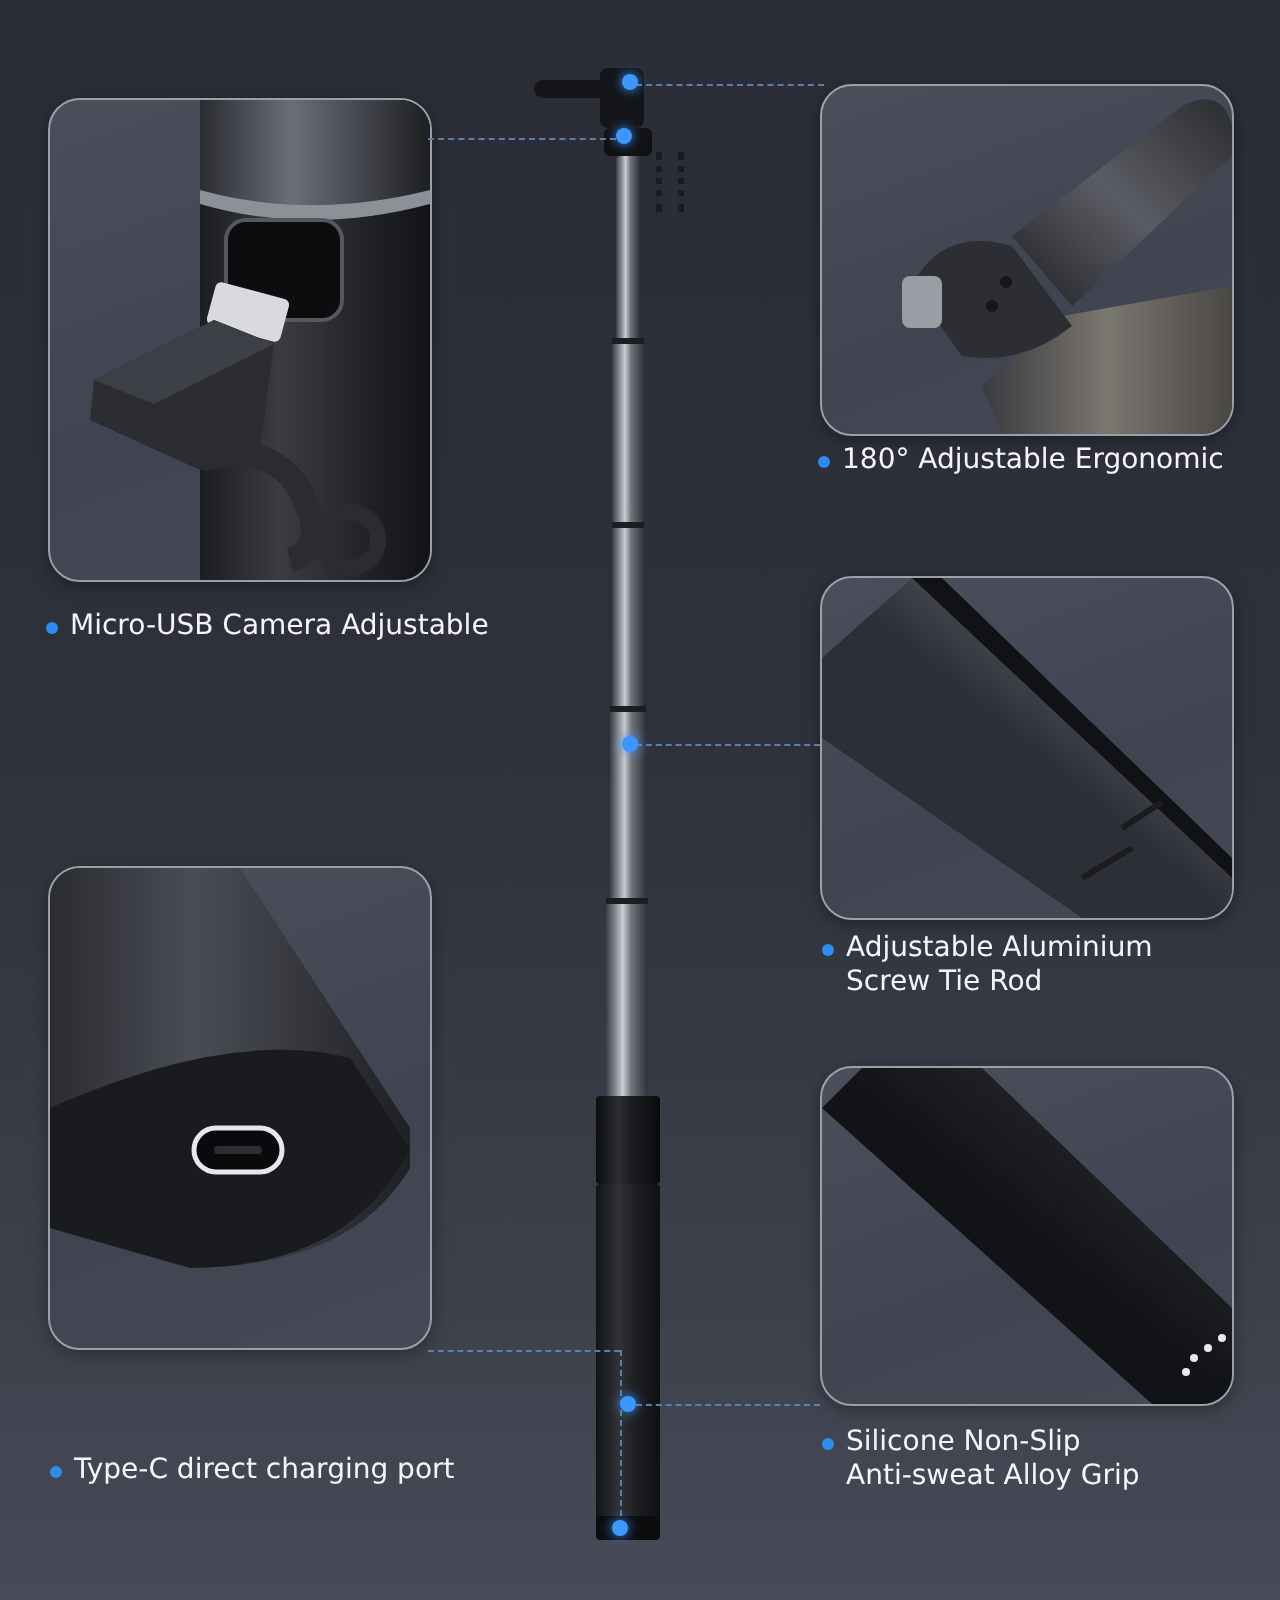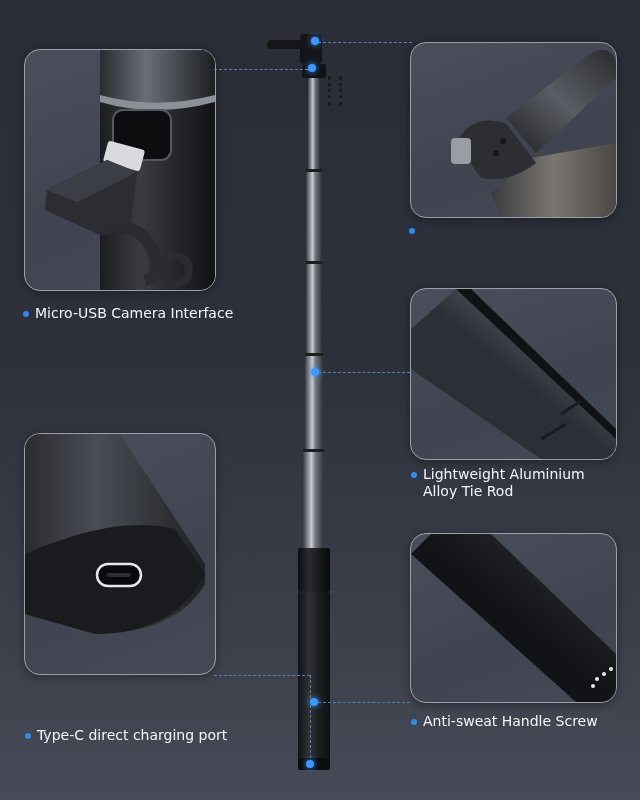--- a/index.html
+++ b/index.html
@@ -143,41 +143,43 @@
     <path d="M0 20 L20 0 L80 0 L205 120 L205 168 L165 168 Z" fill="url(#grip)"></path>
     <circle cx="186" cy="145" r="2" fill="#e8eaee"></circle>
       <circle cx="193" cy="140" r="2" fill="#e8eaee"></circle>
     <circle cx="200" cy="135" r="2" fill="#e8eaee"></circle>
       <circle cx="182" cy="152" r="2" fill="#e8eaee"></circle>
   </svg>
 </div>
 
 <div class="caption" style="left:35px; top:305px;">
   <span class="bullet"></span>
-  <span>Micro-USB Camera Interface</span>
+  <span>Micro-USB Camera Adjustable</span>
 </div>
 
 <div class="caption" style="left:421px; top:222px;">
   <span class="bullet"></span>
+  <div>180° Adjustable Ergonomic</div>
 </div>
 
 <div class="caption" style="left:423px; top:466px;">
   <span class="bullet"></span>
-  <div>Lightweight Aluminium</div>
-  <div>Alloy Tie Rod</div>
+  <div>Adjustable Aluminium</div>
+  <div>Screw Tie Rod</div>
 </div>
 
 <div class="caption" style="left:37px; top:727px;">
   <span class="bullet"></span>
   <span>Type-C direct charging port</span>
 </div>
 
 <div class="caption" style="left:423px; top:713px;">
   <span class="bullet"></span>
-  <div>Anti-sweat Handle Screw</div>
+  <div>Silicone Non-Slip</div>
+  <div>Anti-sweat Alloy Grip</div>
 </div>
 
 <div class="pole" style="left:0; top:0; width:640px; height:800px;">
 
   <div style="position:absolute; left:267px; top:40px; width:40px; height:9px; border-radius:5px; background:#151619;"></div>
   <div style="position:absolute; left:300px; top:34px; width:22px; height:30px; border-radius:4px; background:#141518;"></div>
   <div style="position:absolute; left:302px; top:64px; width:24px; height:14px; border-radius:3px; background:#111214;"></div>
   <div style="position:absolute; left:328px; top:76px; width:8px; height:30px; border-left:3px dotted #1a1b1e; border-right:3px dotted #1a1b1e;"></div>
 
   <div class="seg silver" style="left:308px; top:78px;  width:12px; height:92px;"></div>

